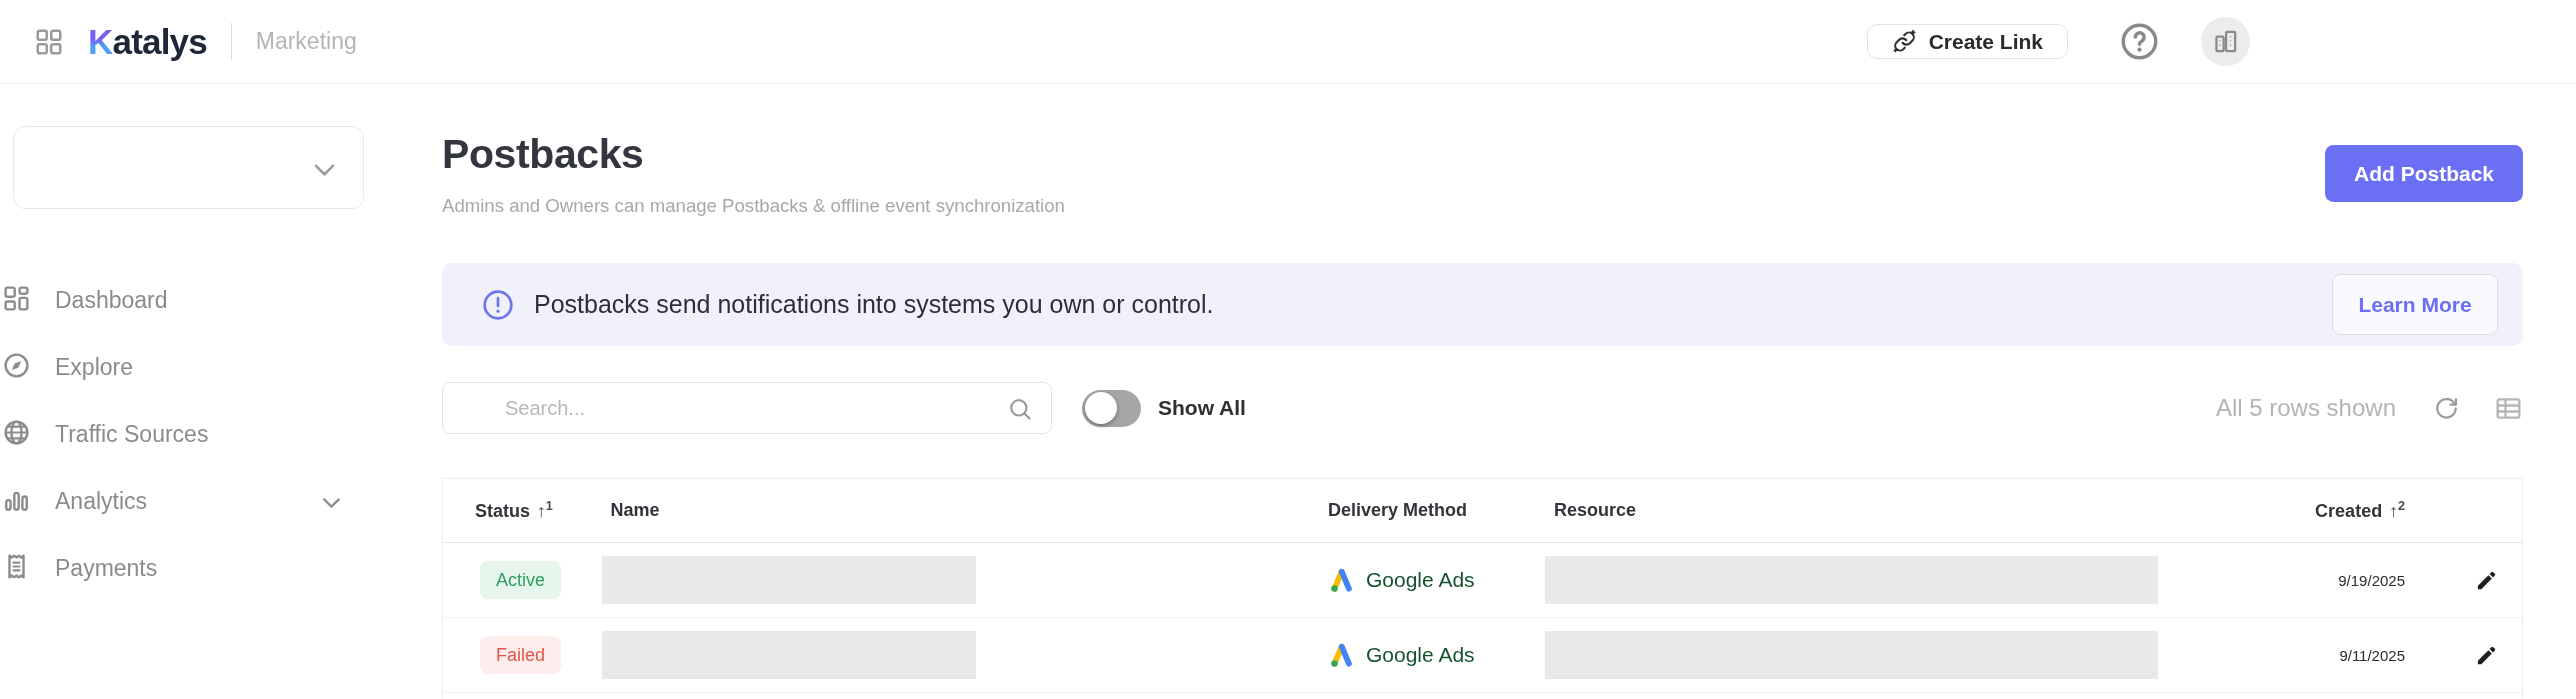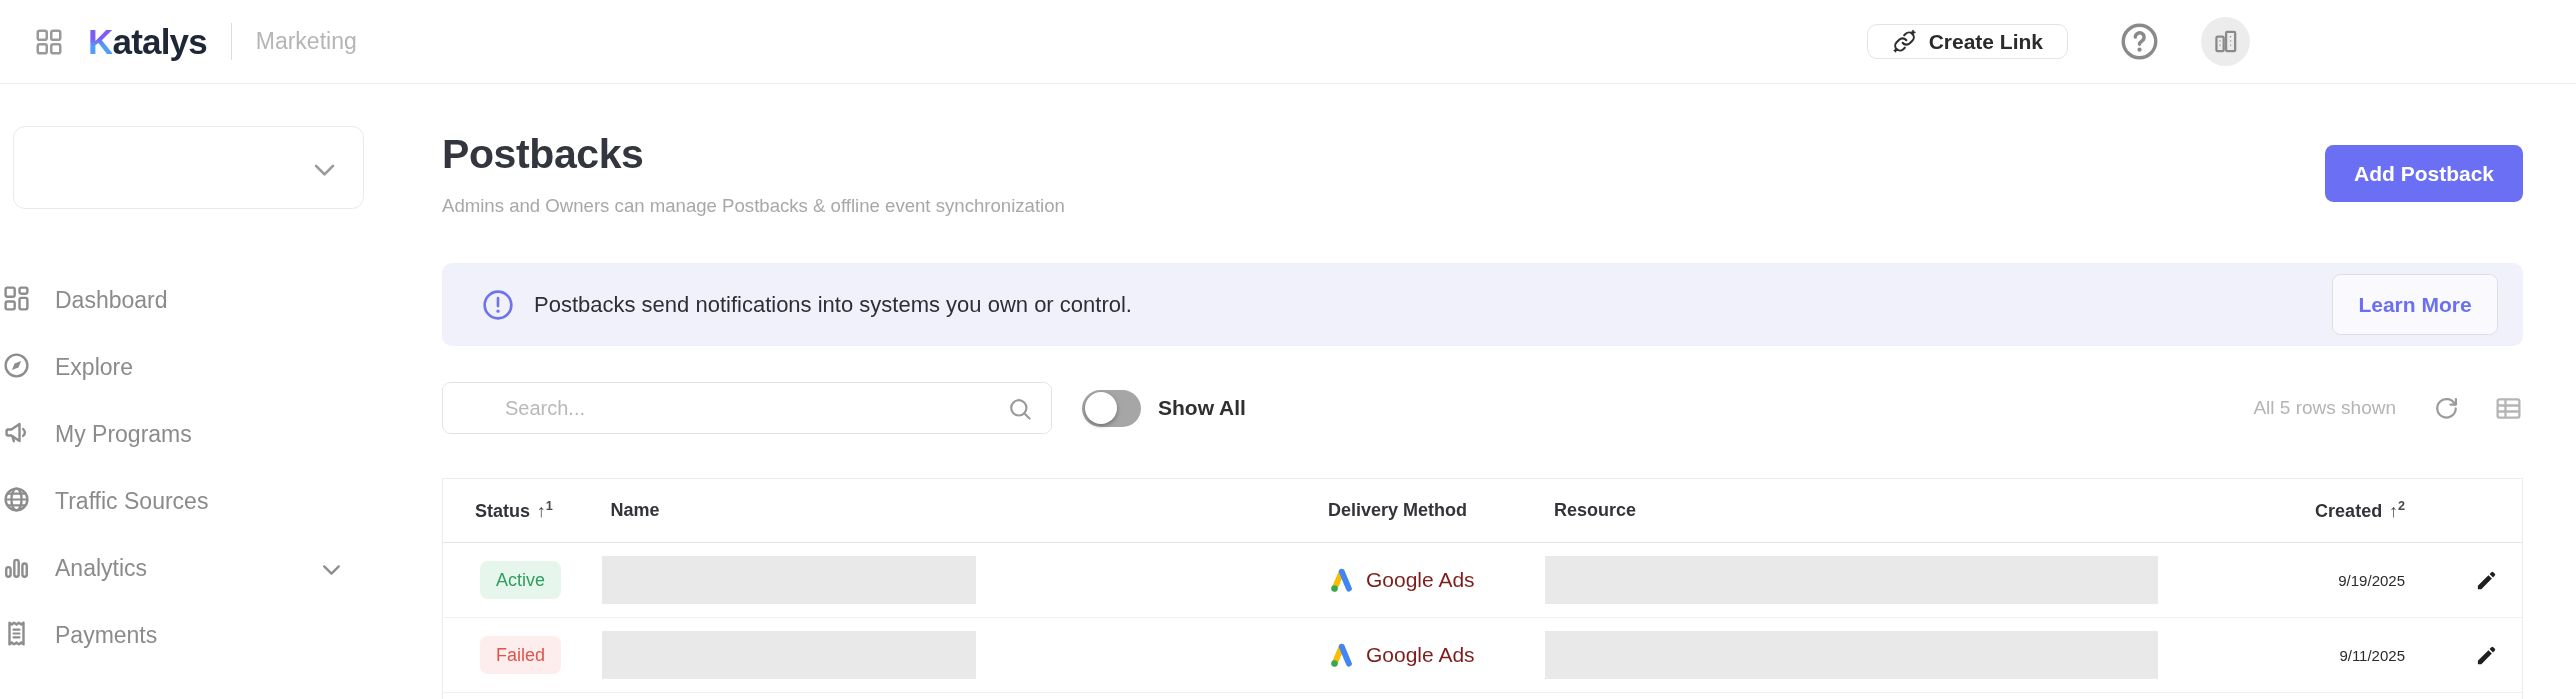--- a/index.html
+++ b/index.html
@@ -39,37 +39,37 @@
 
   
   .main{position:absolute;left:442px;top:84px;width:2081px;bottom:0;}
   .page-title{margin-top:47px;font-size:41px;font-weight:700;color:#33363e;letter-spacing:-0.4px;}
   .page-subtitle{margin-top:17px;font-size:18.6px;color:#a8a8a8;}
   .add-btn{position:absolute;right:0;top:61px;width:198px;height:57px;border:none;border-radius:8.4px;
     background:#6a6ff3;color:#fff;font-size:21px;font-weight:700;cursor:pointer;font-family:inherit;}
 
   .banner{position:absolute;top:179px;left:0;right:0;height:83px;background:#f0f1fb;border-radius:10px;
     display:flex;align-items:center;padding:0 25px 0 40px;}
-  .banner-text{margin-left:20px;font-size:22px;color:#2e2f36;}
+  .banner-text{margin-left:20px;font-size:25px;color:#2e2f36;}
   .learn-more{margin-left:auto;width:166px;height:61px;border:0.8px solid #dddde6;border-radius:8.4px;
     background:#fafafe;color:#6a6ff3;font-size:21px;font-weight:600;cursor:pointer;font-family:inherit;}
 
   .controls{position:absolute;top:298px;left:0;right:0;height:52px;display:flex;align-items:center;}
   .search-wrap{position:relative;width:610px;height:52px;border:0.8px solid #e3e3e3;border-radius:8.4px;background:#fff;padding-left:40px;}
   .search-wrap input{width:100%;height:100%;border:none;outline:none;border-radius:8.4px;
     padding:0 59px 0 22px;font-size:20px;color:#333;font-family:inherit;}
   .search-wrap input::placeholder{color:#b9b9b9;}
   .search-ic{position:absolute;right:17px;top:12.7px;}
   .toggle{margin-left:30px;position:relative;width:59px;height:37px;border-radius:18.6px;
     background:#a6a6a6;cursor:pointer;flex:0 0 59px;}
   .toggle .knob{position:absolute;left:2.5px;top:2.5px;width:32px;height:32px;border-radius:50%;
     background:#fff;box-shadow:0 1.7px 4.2px rgba(0,0,0,.35);}
   .toggle-label{margin-left:17px;font-size:21px;font-weight:600;color:#2f2f2f;}
   .controls-right{margin-left:auto;display:flex;align-items:center;}
-  .rows-shown{font-size:19px;color:#b4b4b4;}
+  .rows-shown{font-size:24px;color:#b4b4b4;}
   .icon-btn{background:none;border:none;cursor:pointer;display:flex;align-items:center;}
   .refresh-btn{margin-left:37px;}
   .tablegrid-btn{margin-left:34px;}
 
   
   .table{position:absolute;top:394px;left:0;right:0;bottom:-1.7px;
     border:0.8px solid #ececec;border-bottom:none;background:#fff;}
   .thead,.trow{display:grid;grid-template-columns:159px 726px 226px 609px 287px 1fr;align-items:center;}
   .thead{height:64px;border-bottom:0.8px solid #e4e4e4;font-size:18px;font-weight:700;color:#33343a;}
   .th-status{padding-left:32px;}
@@ -78,21 +78,21 @@
   .sort{font-weight:400;color:#4a4a4a;margin-left:6.8px;font-size:18px;}
   .sort sup{font-size:12.7px;font-weight:600;}
   .trow{height:75px;border-bottom:0.8px solid #f0f0f0;}
   .badge{display:inline-block;margin-left:37px;padding:8.4px 16px;border-radius:7.6px;
     font-size:18px;font-weight:500;justify-self:start;}
   .badge-active{background:#e7f6ec;color:#2f9e5f;}
   .badge-failed{background:#fdeeed;color:#e0544a;}
   .ph{background:#e9e9e9;height:48px;}
   .ph-name{width:374px;}
   .ph-resource{width:613px;margin-left:-9.3px;}
-  .delivery{display:flex;align-items:center;gap:11px;font-size:21px;color:#7f1d1d;}
+  .delivery{display:flex;align-items:center;gap:11px;font-size:21px;color:#14532d;}
   .created{font-size:15px;color:#2b2b2b;text-align:right;padding-right:45px;}
   .edit-cell{display:flex;justify-content:center;}
   .edit-btn{background:none;border:none;cursor:pointer;display:flex;}
 
   svg{display:block;}
 </style>
 </head>
 <body>
 
 <div id="app">
@@ -167,30 +167,20 @@
         <span class="nav-icon">
             <svg width="29" height="29" viewBox="0 0 24 24" fill="none" stroke="#8d8d8d" stroke-width="2">
           <circle cx="12" cy="12" r="9"></circle>
           <polygon points="15.8,8.2 13.6,13.6 8.2,15.8 10.4,10.4" fill="#8d8d8d" stroke="none"></polygon>
         </svg>
           </span>
         <span class="nav-label">Explore</span>
       </div>
 
 
-      <div class="nav-item">
-        <span class="nav-icon">
-            <svg width="29" height="29" viewBox="0 0 24 24" fill="none" stroke="#8d8d8d" stroke-width="2" stroke-linejoin="round">
-          <path d="M5 9.5h2.8L14.5 5v14l-6.7-4.5H5a1.2 1.2 0 0 1-1.2-1.2v-2.6A1.2 1.2 0 0 1 5 9.5Z"></path>
-          <path d="M17.5 9.2a3.5 3.5 0 0 1 0 5.6" stroke-linecap="round"></path>
-          <path d="M8.6 15l1.2 4.2" stroke-linecap="round"></path>
-        </svg>
-          </span>
-        <span class="nav-label">My Programs</span>
-      </div>
 
       <div class="nav-item">
         <span class="nav-icon">
             <svg width="29" height="29" viewBox="0 0 24 24" fill="none" stroke="#8d8d8d" stroke-width="2">
           <circle cx="12" cy="12" r="9"></circle>
           <ellipse cx="12" cy="12" rx="4.2" ry="9"></ellipse>
           <path d="M3 12h18M4.3 7.2h15.4M4.3 16.8h15.4" stroke-width="1.8"></path>
         </svg>
           </span>
         <span class="nav-label">Traffic Sources</span>

